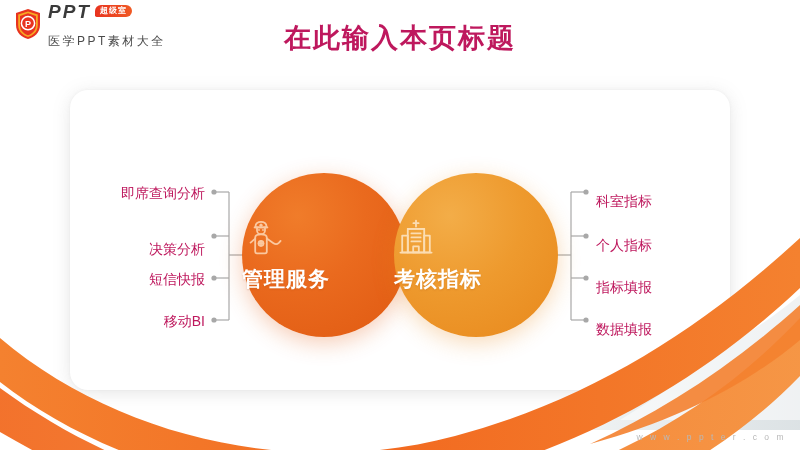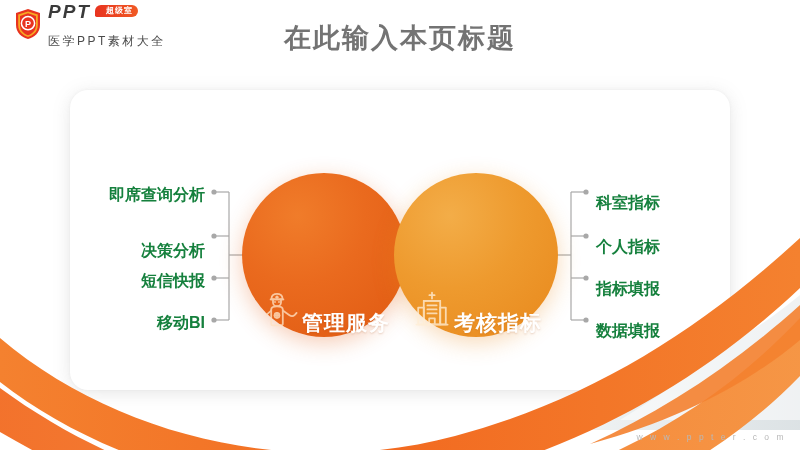--- a/index.html
+++ b/index.html
@@ -52,21 +52,21 @@
     font-style: italic;
     letter-spacing: 2px;
     color: #3a3a3a;
   }
   .logo-badge {
     margin-left: 4px;
     background: linear-gradient(90deg, #e8331f, #f05a24);
     color: #ffffff;
     font-size: 8px;
     font-weight: bold;
-    padding: 2px 5px 2px 11px;
+    padding: 2px 5px 2px 5px;
     border-radius: 7px 7px 7px 2px;
     letter-spacing: 1px;
     white-space: nowrap;
   }
   .logo-sub {
     margin-top: 14px;
     font-size: 12px;
     color: #4a4a4a;
     letter-spacing: 2.5px;
     white-space: nowrap;
@@ -74,21 +74,21 @@
 
   
   .page-title {
     position: absolute;
     left: 0;
     top: 20px;
     width: 800px;
     text-align: center;
     font-size: 27px;
     font-weight: bold;
-    color: #737373;
+    color: #be185d;
     letter-spacing: 2px;
   }
 
   
   .card {
     position: absolute;
     left: 70px;
     top: 90px;
     width: 660px;
     height: 300px;
@@ -105,22 +105,22 @@
     width: 800px;
     height: 450px;
     pointer-events: none;
   }
 
   
   .circle {
     position: absolute;
     border-radius: 50%;
     display: flex;
-    flex-direction: row;
-    align-items: flex-end;
+    flex-direction: column;
+    align-items: flex-start;
     justify-content: center;
     font-family: Liberation Serif, serif;
   }
   .circle-left {
     left: 242px;
     top: 173px;
     width: 164px;
     height: 164px;
     background: radial-gradient(circle at 34% 26%, #f07c2a 0%, #ea6a1e 42%, #e05a12 100%);
     box-shadow: 0 6px 22px rgba(224,90,18,0.30);
@@ -146,23 +146,23 @@
     font-size: 21px;
     font-weight: bold;
     color: #ffffff;
     letter-spacing: 1px;
     text-shadow: 0 1px 2px rgba(150,60,0,0.20);
   }
 
   
   .side-label {
     position: absolute;
-    font-size: 16px;
-    font-weight: bold;
-    color: #15803d;
+    font-size: 14px;
+    font-weight: normal;
+    color: #be185d;
     white-space: nowrap;
   }
   .side-label.left  { text-align: right; }
   .side-label.right { text-align: left; margin-top: 8px; }
 
   
   .swoosh-layer {
     position: absolute;
     left: 0;
     top: 0;

